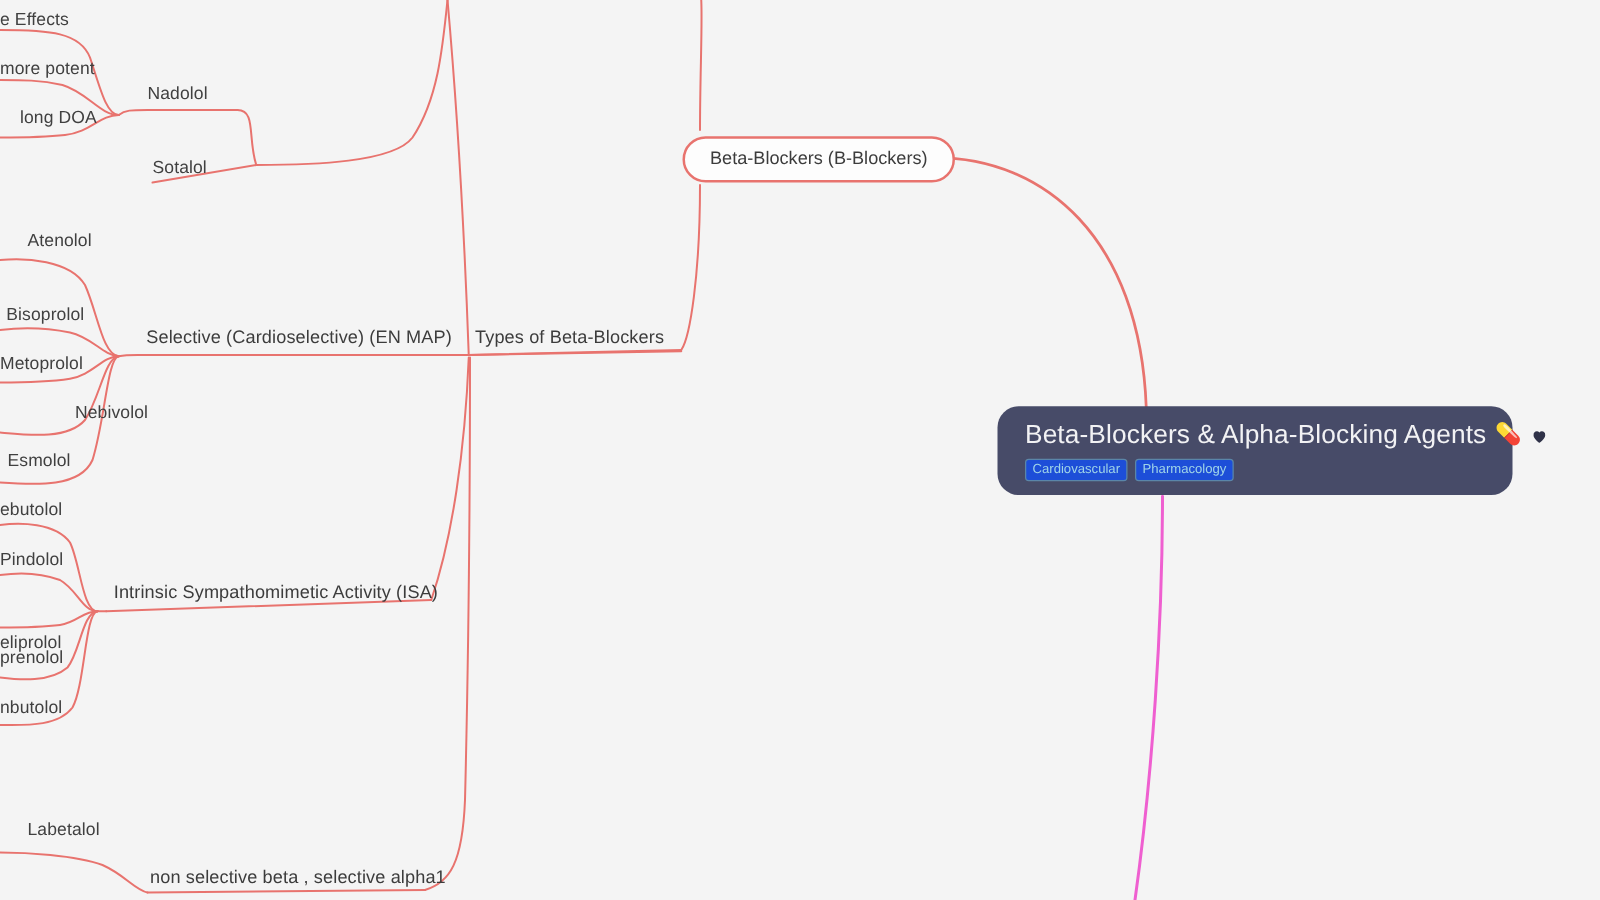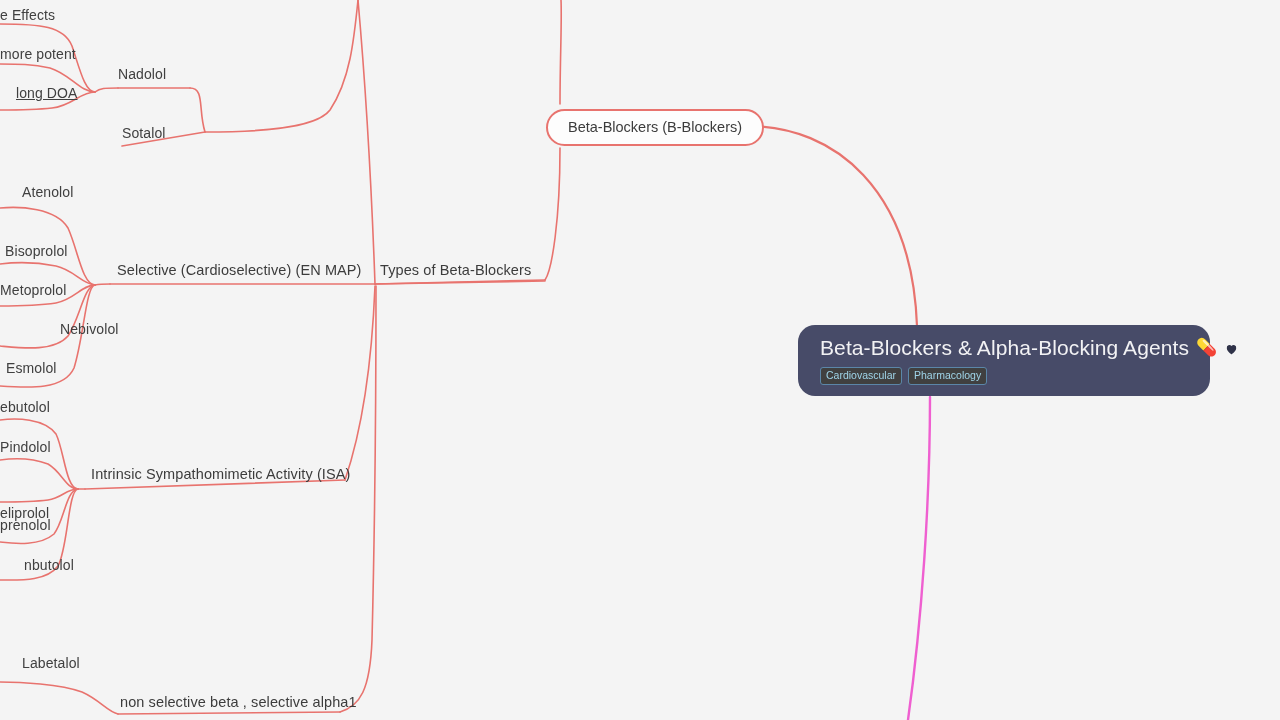--- a/index.html
+++ b/index.html
@@ -85,21 +85,21 @@
   }
   #root-tags {
     margin-top: 8px;
     display: flex;
     gap: 6px;
   }
   .tag {
     font-family: "Liberation Sans", sans-serif;
     font-size: 10.5px;
     color: #9fd4e8;
-    background: #404040;
+    background: #1d4ed8;
     border: 1px solid #5b86a8;
     border-radius: 3px;
     padding: 1px 5px 2px 5px;
     line-height: 1.2;
     white-space: nowrap;
   }
   .heart-ico {
     display: inline-block;
     width: 15px;
     height: 14px;
@@ -186,32 +186,32 @@
   <div class="branch-label" style="left:380px; top:263px;">Types of Beta-Blockers</div>
 
   <div class="branch-label" style="left:117px; top:263px;">Selective (Cardioselective) (EN MAP)</div>
 
   <div class="branch-label" style="left:91px; top:467px;">Intrinsic Sympathomimetic Activity (ISA)</div>
 
   <div class="branch-label" style="left:120px; top:695px;">non selective beta , selective alpha1</div>
 
   <div class="leaf-label" style="left:0px;  top:8px;">e Effects</div>
   <div class="leaf-label" style="left:0px;  top:47px;">more potent</div>
-  <div class="leaf-label" style="left:16px; top:86px;text-decoration:underline;">long DOA</div>
+  <div class="leaf-label" style="left:16px; top:86px;">long DOA</div>
 
   <div class="leaf-label" style="left:118px; top:67px;">Nadolol</div>
   <div class="leaf-label" style="left:122px; top:126px;">Sotalol</div>
 
   <div class="leaf-label" style="left:22px; top:185px;">Atenolol</div>
   <div class="leaf-label" style="left:5px;  top:244px;">Bisoprolol</div>
   <div class="leaf-label" style="left:0px;  top:283px;">Metoprolol</div>
   <div class="leaf-label" style="left:12px; top:322px;margin-left:48px;">Nebivolol</div>
   <div class="leaf-label" style="left:6px; top:361px;">Esmolol</div>
 
   <div class="leaf-label" style="left:0px; top:400px;">ebutolol</div>
   <div class="leaf-label" style="left:0px; top:440px;">Pindolol</div>
   <div class="leaf-label" style="left:0px; top:479px;margin-top:27px;">eliprolol</div>
   <div class="leaf-label" style="left:0px; top:518px;">prenolol</div>
-  <div class="leaf-label" style="left:0px; top:558px;margin-left:24px;">nbutolol</div>
+  <div class="leaf-label" style="left:0px; top:558px;">nbutolol</div>
 
   <div class="leaf-label" style="left:22px; top:656px;">Labetalol</div>
 
 </div>
 
 </body></html>

